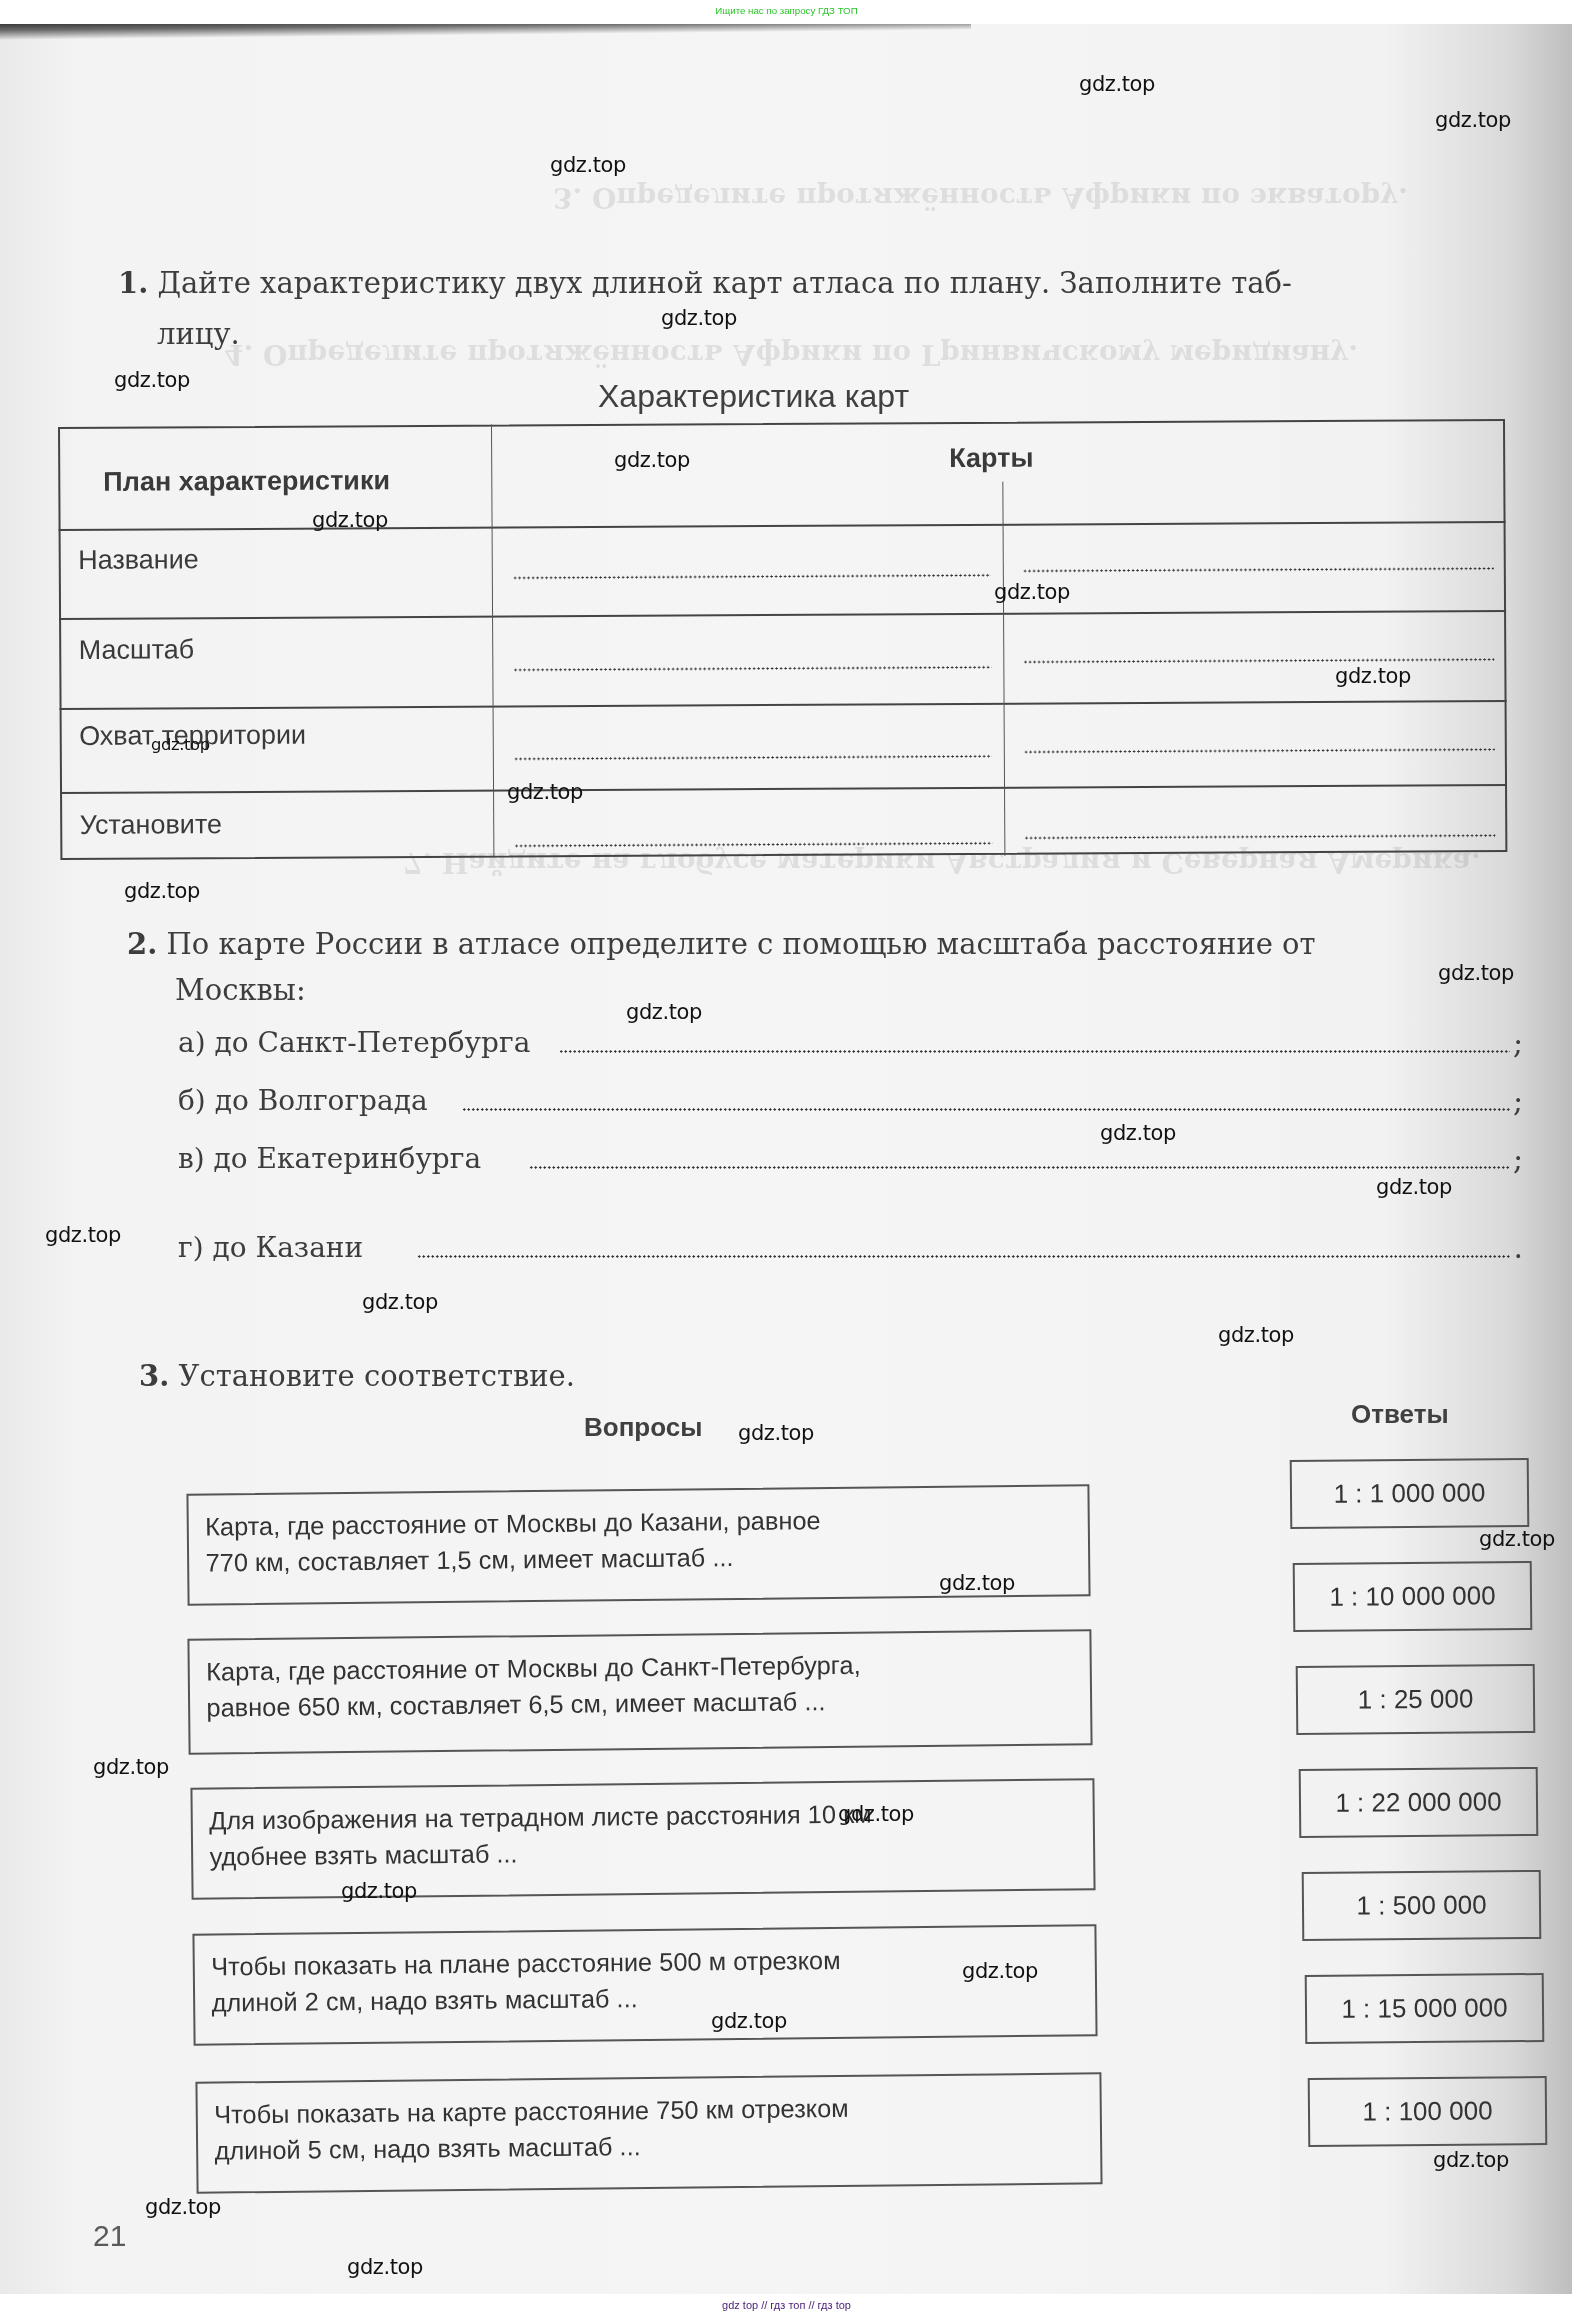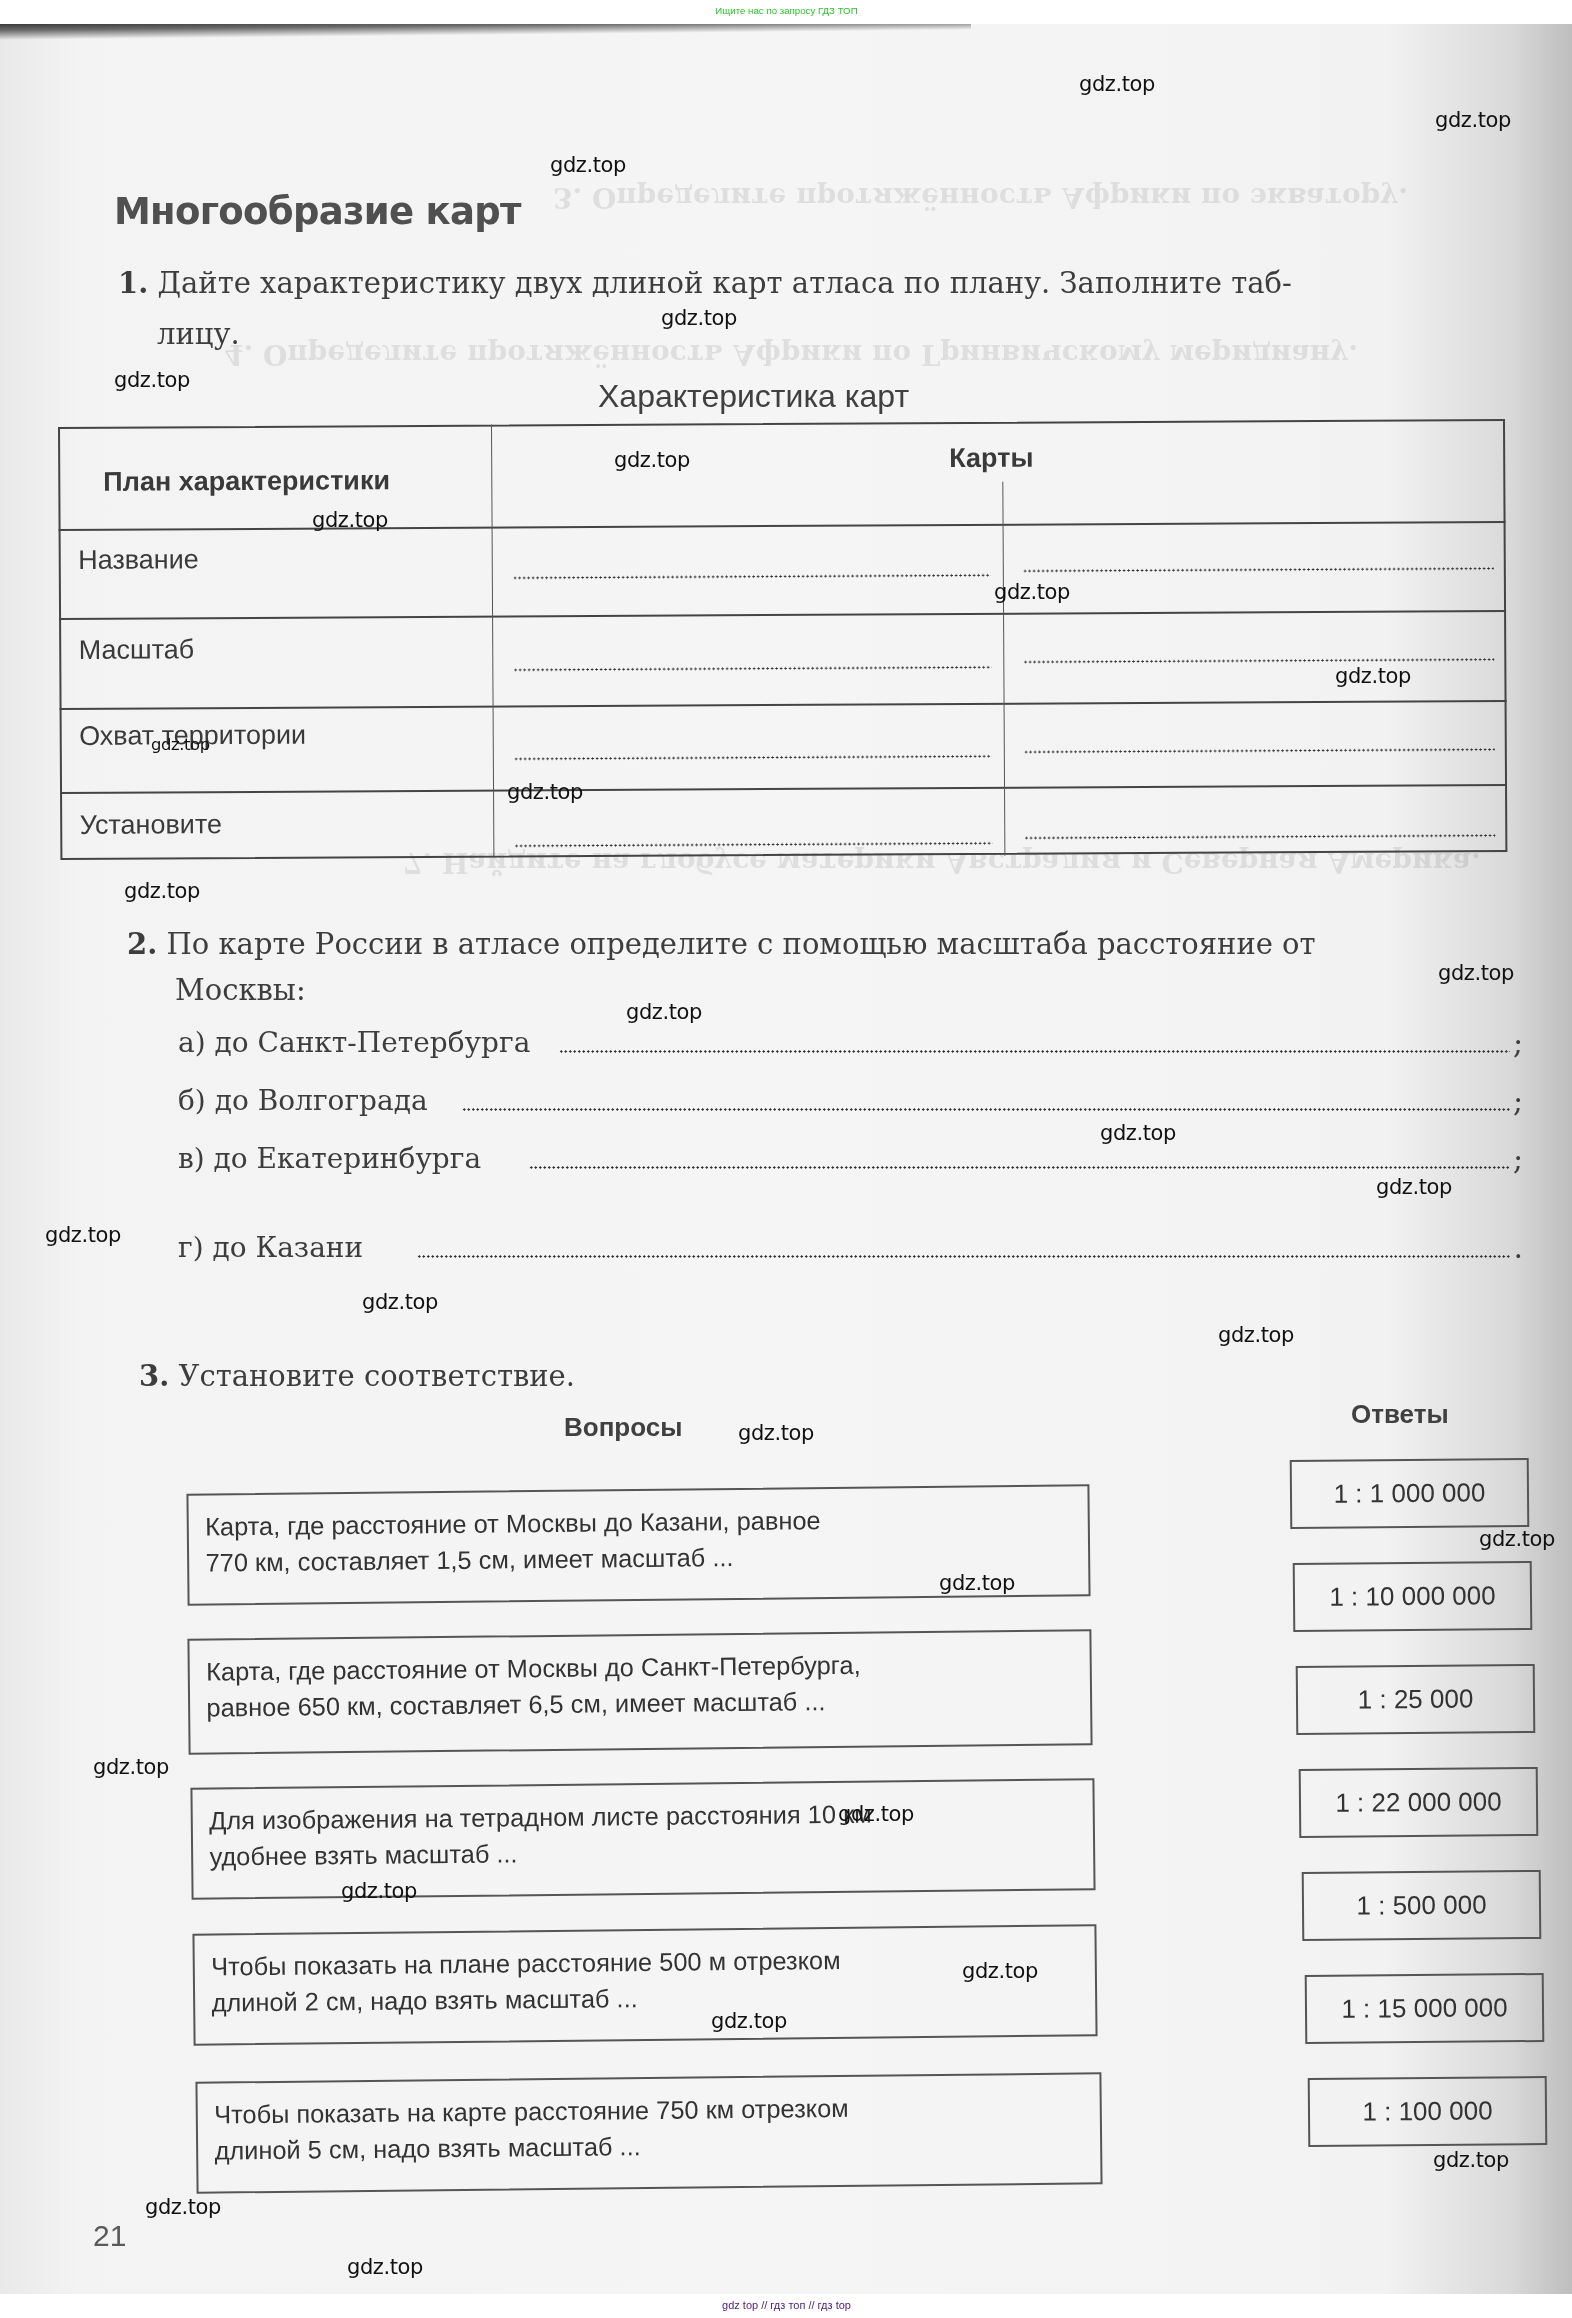--- a/index.html
+++ b/index.html
@@ -113,21 +113,20 @@
 
 <div class="top-banner">Ищите нас по запросу ГДЗ ТОП</div>
 
 <div class="page">
   <div class="page-shadow-top"></div>
 
   <div class="ghost" style="left:553px; top:157px;">3. Определите протяжённость Африки по экватору.</div>
   <div class="ghost" style="left:224px; top:314px;">4. Определите протяжённость Африки по Гринвичскому меридиану.</div>
   <div class="ghost" style="left:403px; top:822px;">7. Найдите на глобусе материки Австралия и Северная Америка.</div>
 
-  <div class="title">Многообразие карт</div>
 
   <div class="serif-task" style="left:118px; top:236px;">
     <span class="num">1.</span>
     <span>Дайте характеристику двух длиной карт атласа по плану. Заполните таб-</span>
   </div>
   <div class="serif-task" style="left:157px; top:287px;">лицу.</div>
 
   <div class="table-caption">Характеристика карт</div>
 
   <div class="char-table">
@@ -186,21 +185,21 @@
     <span class="label">г) до Казани</span>
     <span class="fill" style="left:239px; right:13.4px;"></span>
     <span class="punct">.</span>
   </div>
 
   <div class="serif-task" style="left:139px; top:1329px;">
     <span class="num">3.</span>
     <span>Установите соответствие.</span>
   </div>
 
-  <div class="col-head" style="left:564px; top:1388px;">Вопросы</div>
+  <div class="col-head" style="left:584px; top:1388px;">Вопросы</div>
   <div class="col-head" style="left:1351px; top:1375px;">Ответы</div>
 
   <div class="q-box" style="left:187px; top:1465px; width:903px; height:112px; transform:rotate(-0.6deg);">
     <span class="line">Карта, где расстояние от Москвы до Казани, равное</span>
     <span class="line">770 км, составляет 1,5 см, имеет масштаб ...</span>
   </div>
   <div class="q-box" style="left:188px; top:1610px; width:904px; height:116px; transform:rotate(-0.6deg);">
     <span class="line">Карта, где расстояние от Москвы до Санкт-Петербурга,</span>
     <span class="line">равное 650 км, составляет 6,5 см, имеет масштаб ...</span>
   </div>

